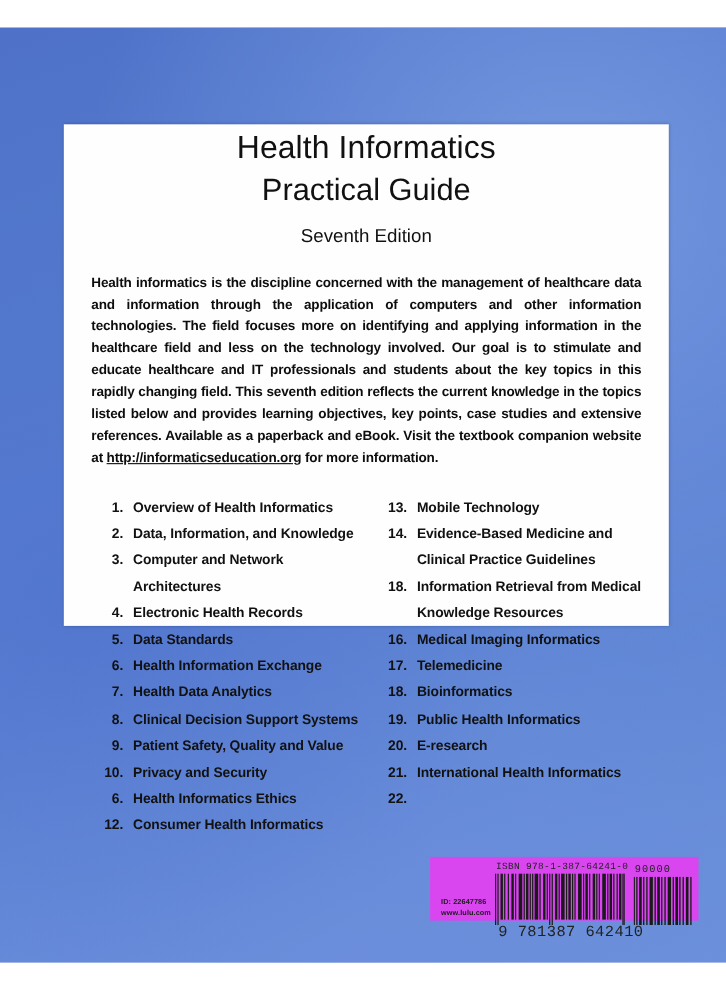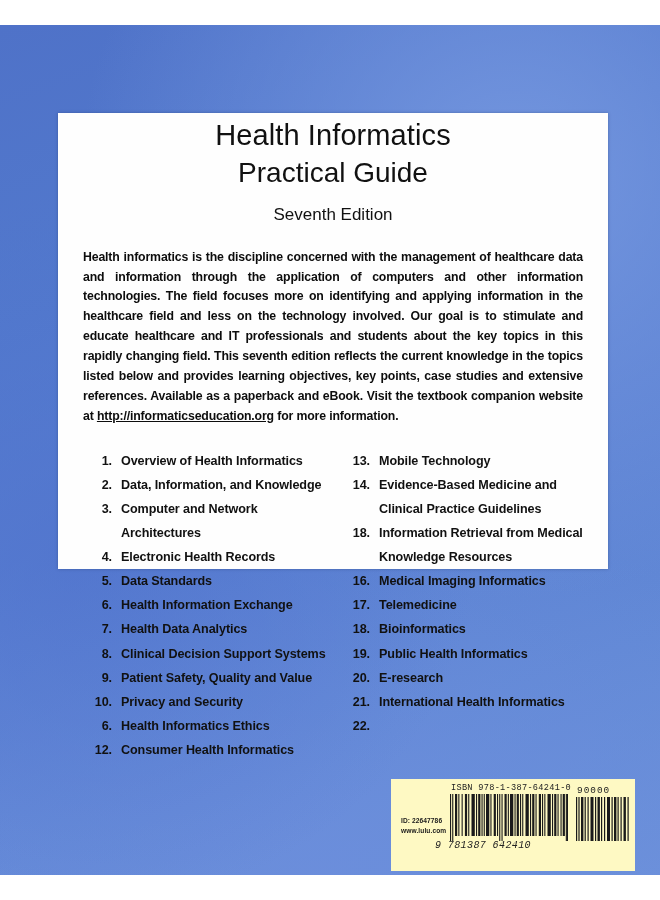--- a/index.html
+++ b/index.html
@@ -116,22 +116,22 @@
     display: block;
     margin-top: 11.5px;
   }
 
   
   #barcode-panel {
     position: absolute;
     left: 391px;
     top: 779px;
     width: 244px;
-    height: 92px;
-    background: #fef9c3;
+    height: 58px;
+    background: #d946ef;
   }
   #barcode-id-block {
     position: absolute;
     left: 10px;
     top: 37px;
     font-size: 6.6px;
     font-weight: bold;
     color: #1a1a1a;
     line-height: 1.5;
     letter-spacing: 0.1px;
@@ -148,29 +148,28 @@
   }
   #ean-main {
     position: absolute;
     left: 59px;
     top: 15px;
     width: 118px;
     height: 47px;
   }
   #ean-digits {
     position: absolute;
-    left: 44px;
+    left: 62px;
     top: 61px;
     width: 124px;
     font-family: "Liberation Mono", monospace;
-    font-size: 10px;
+    font-size: 14px;
     color: #222222;
     letter-spacing: 0.4px;
     white-space: nowrap;
-    font-style: italic;
   }
   #addon-value {
     position: absolute;
     left: 186px;
     top: 6px;
     font-family: "Liberation Mono", monospace;
     font-size: 9.4px;
     color: #222222;
     letter-spacing: 1px;
   }

